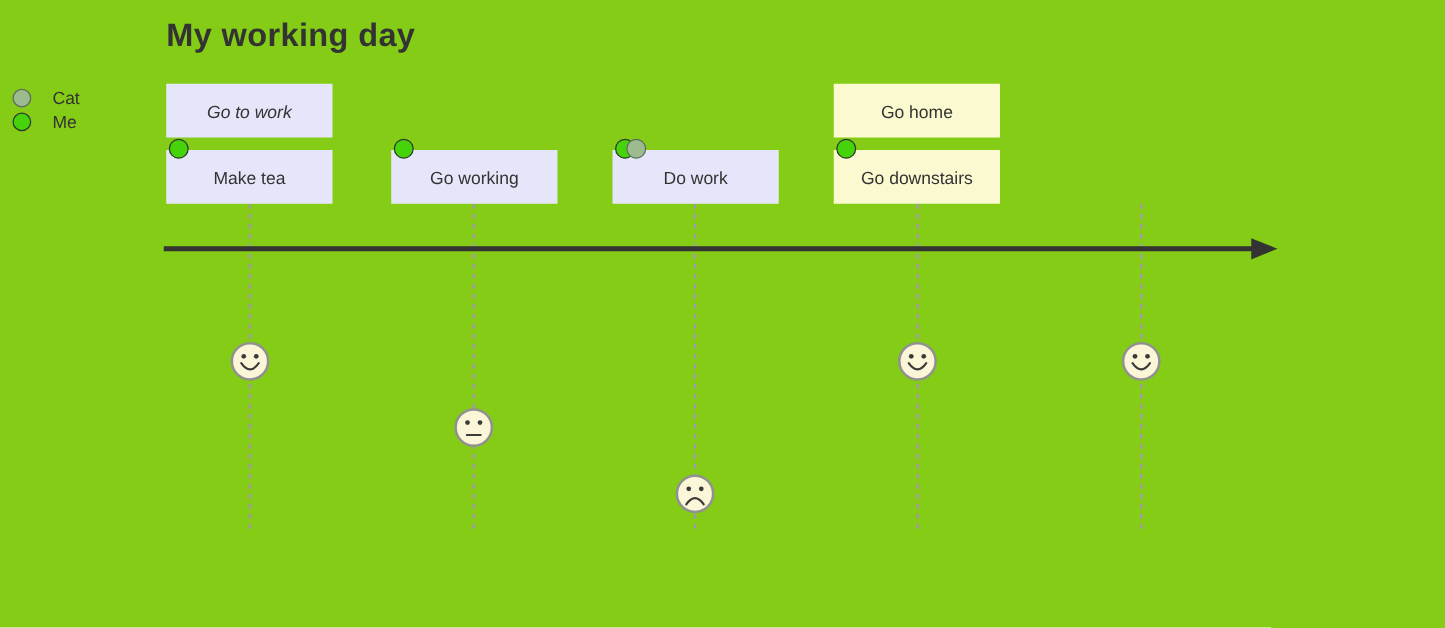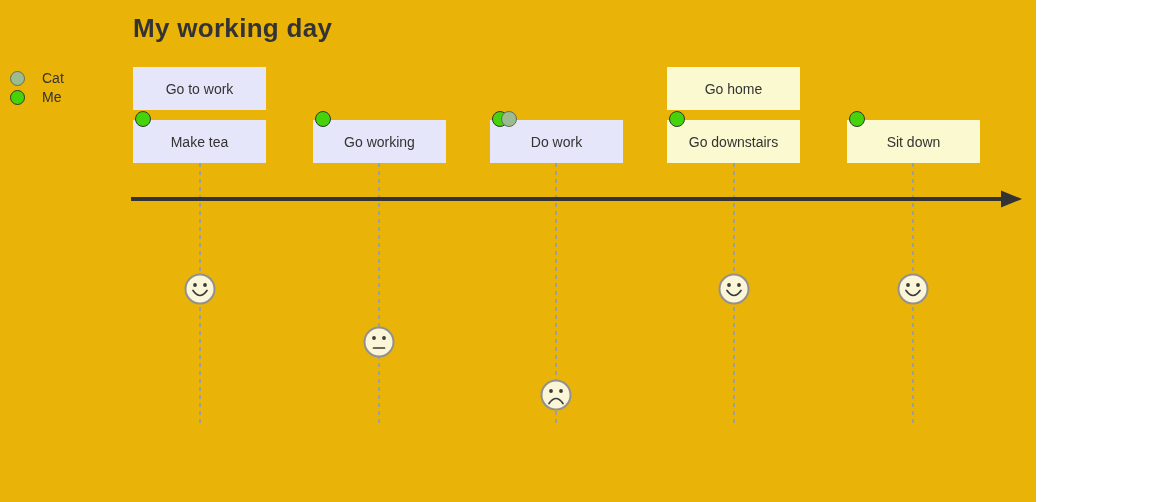--- a/index.html
+++ b/index.html
@@ -1,17 +1,17 @@
 <!DOCTYPE html>
 <html><head>
 <meta charset="utf-8">
 <style>
   html,body{margin:0;padding:0;background:#fff;}
   .canvas{
-    position:relative;width:1036px;height:502px;background:#eab308;
+    position:relative;width:1156px;height:502px;background:#84cc16;
     font-family:"Liberation Sans","DejaVu Sans",sans-serif;color:#333;overflow:hidden;
   }
   .title{
     position:absolute;left:133px;top:13px;margin:0;
     font-size:26px;font-weight:bold;color:#333;letter-spacing:0.3px;
   }
   .legend{position:absolute;left:10px;top:67px;}
   .legend-row{display:flex;align-items:flex-end;height:19px;}
   .swatch{
     width:15px;height:15px;border-radius:50%;box-sizing:border-box;
@@ -98,21 +98,21 @@
     </g>
 
     <g transform="translate(913,289)">
       <circle r="14.5" fill="#fbf6d8" stroke="#919191" stroke-width="2"></circle>
       <circle cx="-5" cy="-4" r="1.9" fill="#3a3a3a"></circle>
       <circle cx="5" cy="-4" r="1.9" fill="#3a3a3a"></circle>
       <path d="M -7 1.5 Q 0 11.5 7 1.5" fill="none" stroke="#3a3a3a" stroke-width="1.7" stroke-linecap="round"></path>
     </g>
   </svg>
 
-  <div class="box sec-row fill-lavender" style="left:133px;">Go to work</div>
+  <div class="box sec-row fill-lavender" style="left:133px;font-style:italic;">Go to work</div>
   <div class="box task-row fill-lavender" style="left:133px;">
     <span class="actor-dot actor-me"></span>
     <span>Make tea</span>
   </div>
 
   <div class="box sec-row fill-yellow" style="left:667px;">Go home</div>
 
   <div class="box task-row fill-lavender" style="left:313px;">
     <span class="actor-dot actor-me"></span>
     <span>Go working</span>
@@ -122,18 +122,14 @@
     <span class="actor-dot actor-me"></span>
     <span>Go downstairs</span>
   </div>
 
   <div class="box task-row fill-lavender" style="left:490px;">
     <span class="actor-dot actor-me"></span>
     <span class="actor-dot actor-cat"></span>
     <span>Do work</span>
   </div>
 
-  <div class="box task-row fill-yellow" style="left:847px;">
-    <span class="actor-dot actor-me"></span>
-    <span>Sit down</span>
-  </div>
 
 </div>
 
 </body></html>

